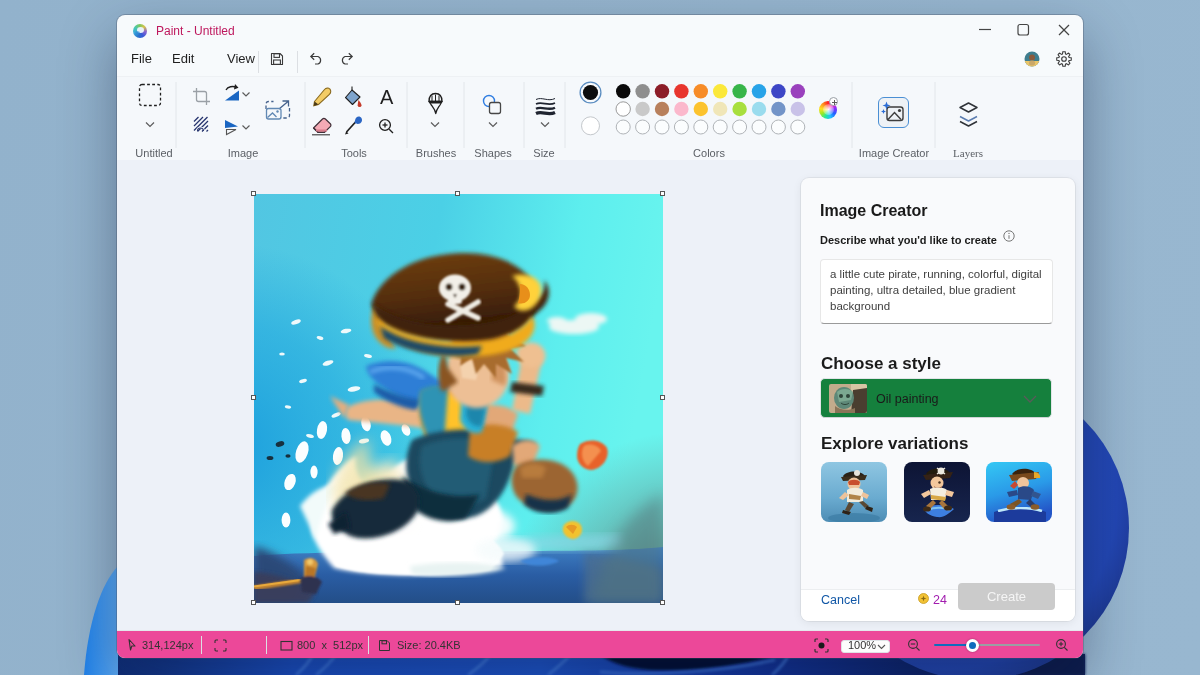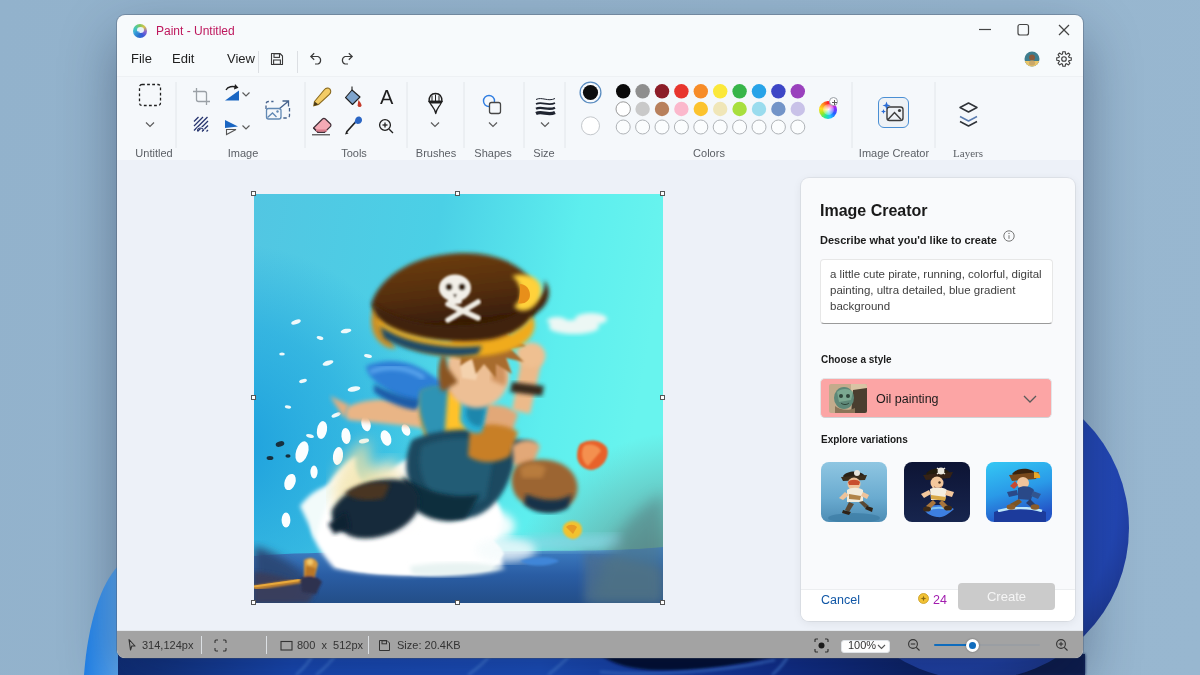--- a/index.html
+++ b/index.html
@@ -15,36 +15,36 @@
   #titletext { position:absolute; left:39px; top:9px; font-size:12px; color:#be185d; }
   .menuitem { position:absolute; top:36px; font-size:13px; color:#1f1f1f; }
   .sepm { position:absolute; width:1px; top:36px; height:22px; background:#dcdfe3; }
   
   #ribbon { position:absolute; left:0; top:61px; width:966px; height:84px;
             background:#f5f8fb; border-top:1px solid #eef1f4; }
   .glabel { position:absolute; top:132px; font-size:11px; color:#5c6066; transform:translateX(-50%); white-space:nowrap; }
   
   #content { position:absolute; left:0; top:145px; width:966px; height:470px; background:#edf1f8; }
   #statusbar { position:absolute; left:0; top:615px; width:966px; height:28px;
-               background:#a3a3a3; border-top:1px solid #e3e7ec; border-radius:0 0 8px 8px;
+               background:#ec4899; border-top:1px solid #e3e7ec; border-radius:0 0 8px 8px;
                font-size:11px; color:#333; }
   .ssep { position:absolute; top:5px; width:1px; height:18px; background:#dce0e4; }
   .stxt { position:absolute; top:8px; white-space:nowrap; }
   
   #canvas { position:absolute; left:137px; top:179px; width:409px; height:409px; }
   .handle { position:absolute; width:5px; height:5px; background:#fff; border:1px solid #555; }
   
   #panel { position:absolute; left:684px; top:163px; width:274px; height:443px;
            background:#f9fafc; border-radius:8px; box-shadow:0 0 0 1px rgba(0,0,0,0.05), 0 2px 10px rgba(0,0,0,0.07); }
   #panel h1 { font-size:16px; font-weight:bold; color:#191919; position:absolute; left:19px; top:24px; }
-  .plabel { position:absolute; font-size:10px; font-weight:bold; color:#1b1b1b; }
+  .plabel { position:absolute; font-size:17px; font-weight:bold; color:#1b1b1b; }
   #ptext { position:absolute; left:19px; top:81px; width:233px; height:65px; background:#fff;
            border:1px solid #e7e7e7; border-bottom:1px solid #9a9a9a; border-radius:4px;
            font-size:11.5px; color:#404040; line-height:16px; padding:6px 9px; }
-  #dropdown { position:absolute; left:19px; top:200px; width:232px; height:40px; background:#fca5a5;
+  #dropdown { position:absolute; left:19px; top:200px; width:232px; height:40px; background:#15803d;
               border:1px solid #e2e5e8; border-bottom:1px solid #d0d3d6; border-radius:5px; }
   #pfooter { position:absolute; left:0; top:411px; width:274px; height:32px; background:#fff;
              border-top:1px solid #eceef0; border-radius:0 0 8px 8px; }
   .thumb { position:absolute; top:284px; width:66px; height:60px; border-radius:8px; overflow:hidden; }
 </style>
 </head>
 <body>
 <div id="desk">
   <svg class="abs" style="left:0;top:0" width="1200" height="675" viewBox="0 0 1200 675">
     <defs>

